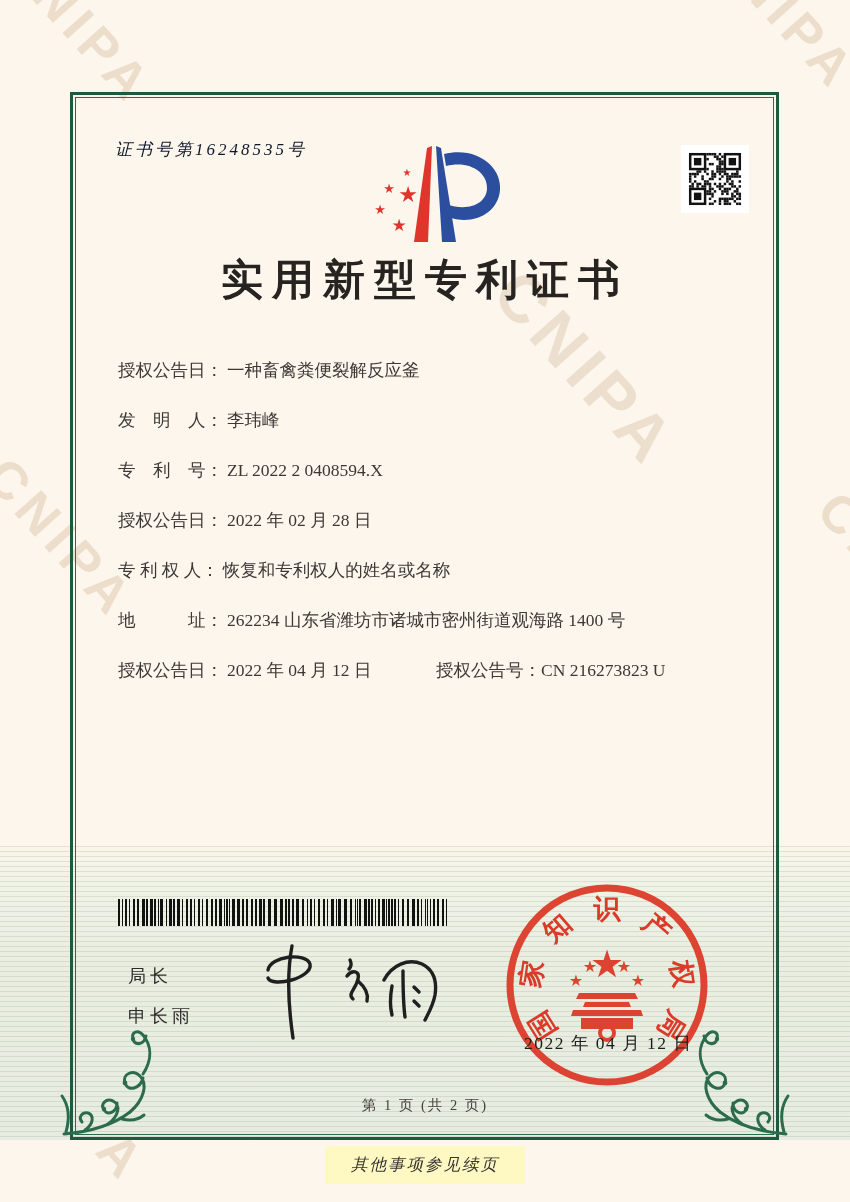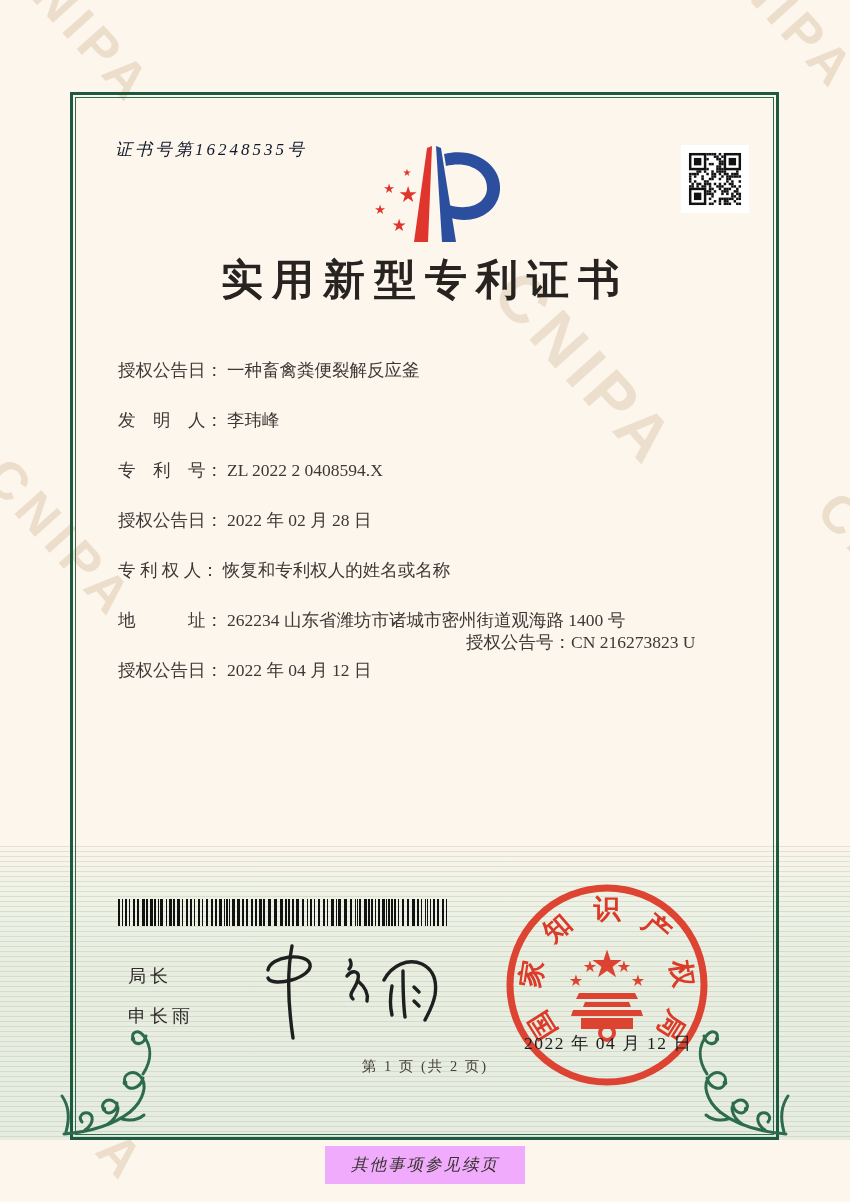--- a/index.html
+++ b/index.html
@@ -79,26 +79,26 @@
   .seal .ch {
     position:absolute; left:50%; top:50%;
     font-size:27px; font-weight:bold; color:#dc3a28;
     font-family:"Liberation Serif","DejaVu Serif",serif;
   }
   .seal-date {
     position:absolute; left:524px; top:1031px; z-index:3;
     font-size:17.5px; letter-spacing:1.5px; color:#1e1d1c; white-space:nowrap;
   }
   .page-indicator {
-    position:absolute; left:0; width:850px; top:1057px; z-index:3;
+    position:absolute; left:0; width:850px; top:1096px; z-index:3;
     text-align:center; font-size:14.5px; letter-spacing:2px; color:#45413d;
   }
   .note-box {
     position:absolute; left:50%; transform:translateX(-50%); top:1146px; z-index:3;
-    background:#f0abfc; padding:8px 26px;
+    background:#fef9c3; padding:8px 26px;
     font-size:16.5px; font-style:italic; letter-spacing:2px; color:#37332f;
     white-space:nowrap;
   }
 </style>
 </head>
 <body>
 
 <span class="wm" style="left:-18px; top:-6px;">CNIPA</span>
 <span class="wm" style="left:686px; top:-20px;">CNIPA</span>
 <span class="wm" style="left:802px; top:-34px;">CNIPA</span>
@@ -331,21 +331,21 @@
 </div>
 <div class="field" style="top:558px;">
   <span class="lab">专 利 权 人：</span><span class="val">恢复和专利权人的姓名或名称</span>
 </div>
 <div class="field" style="top:608px;">
   <span class="lab">地　　　址：</span><span class="val">262234 山东省潍坊市诸城市密州街道观海路 1400 号</span>
 </div>
 <div class="field" style="top:658px;">
   <span class="lab">授权公告日：</span><span class="val">2022 年 04 月 12 日</span>
 </div>
-<div class="grant2" style="top:630px;margin-left:30px;">
+<div class="grant2" style="top:658px;">
   <span class="lab">授权公告号：</span><span class="val">CN 216273823 U</span>
 </div>
 
 <div class="paras">
 </div>
 
 <div class="barcode" id="barcode">
     <div style="width: 2px; background: rgb(17, 17, 17); margin-right: 2px; flex: 0 0 auto;"></div>
     <div style="width: 1px; background: rgb(17, 17, 17); margin-right: 2px; flex: 0 0 auto;"></div>
     <div style="width: 2px; background: rgb(17, 17, 17); margin-right: 2px; flex: 0 0 auto;"></div>

